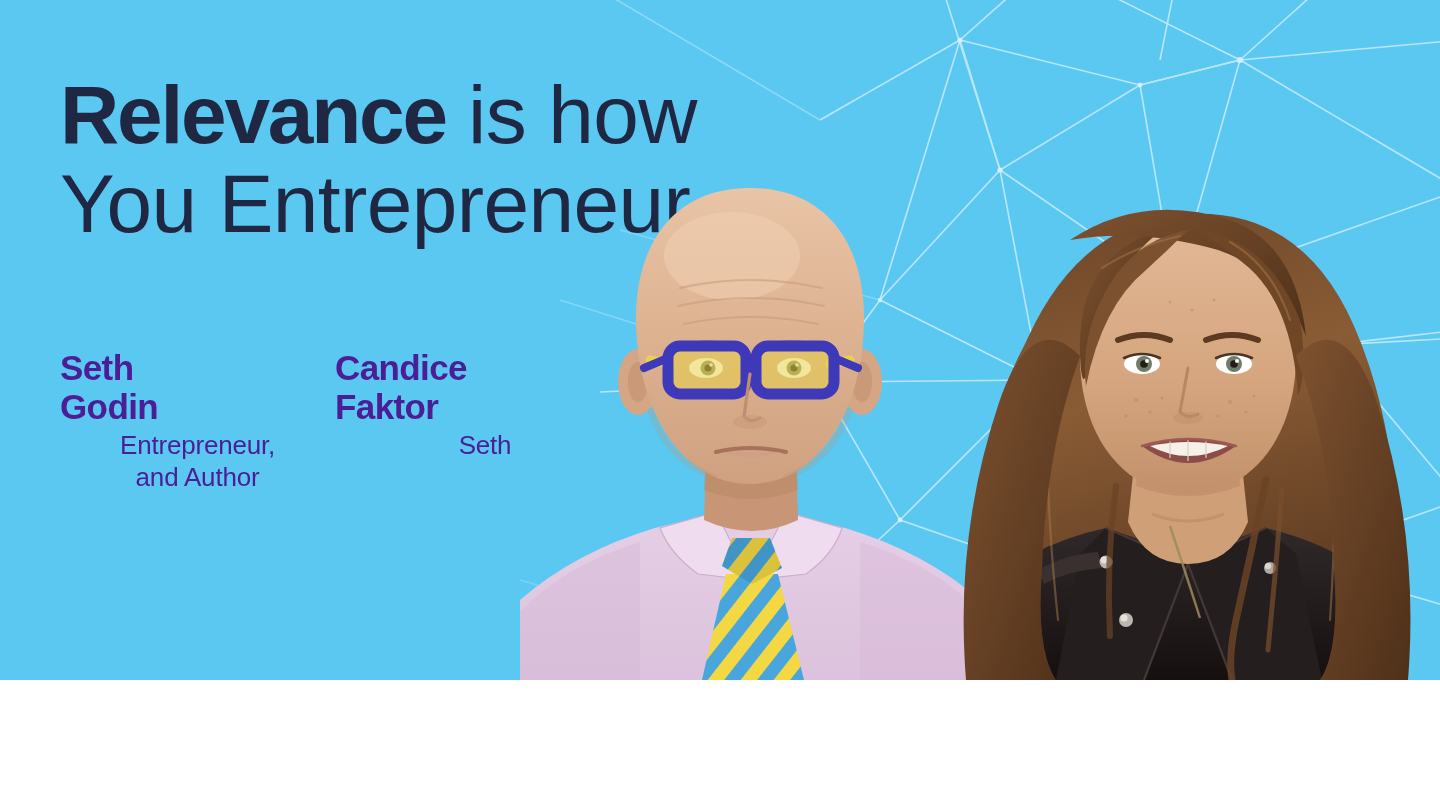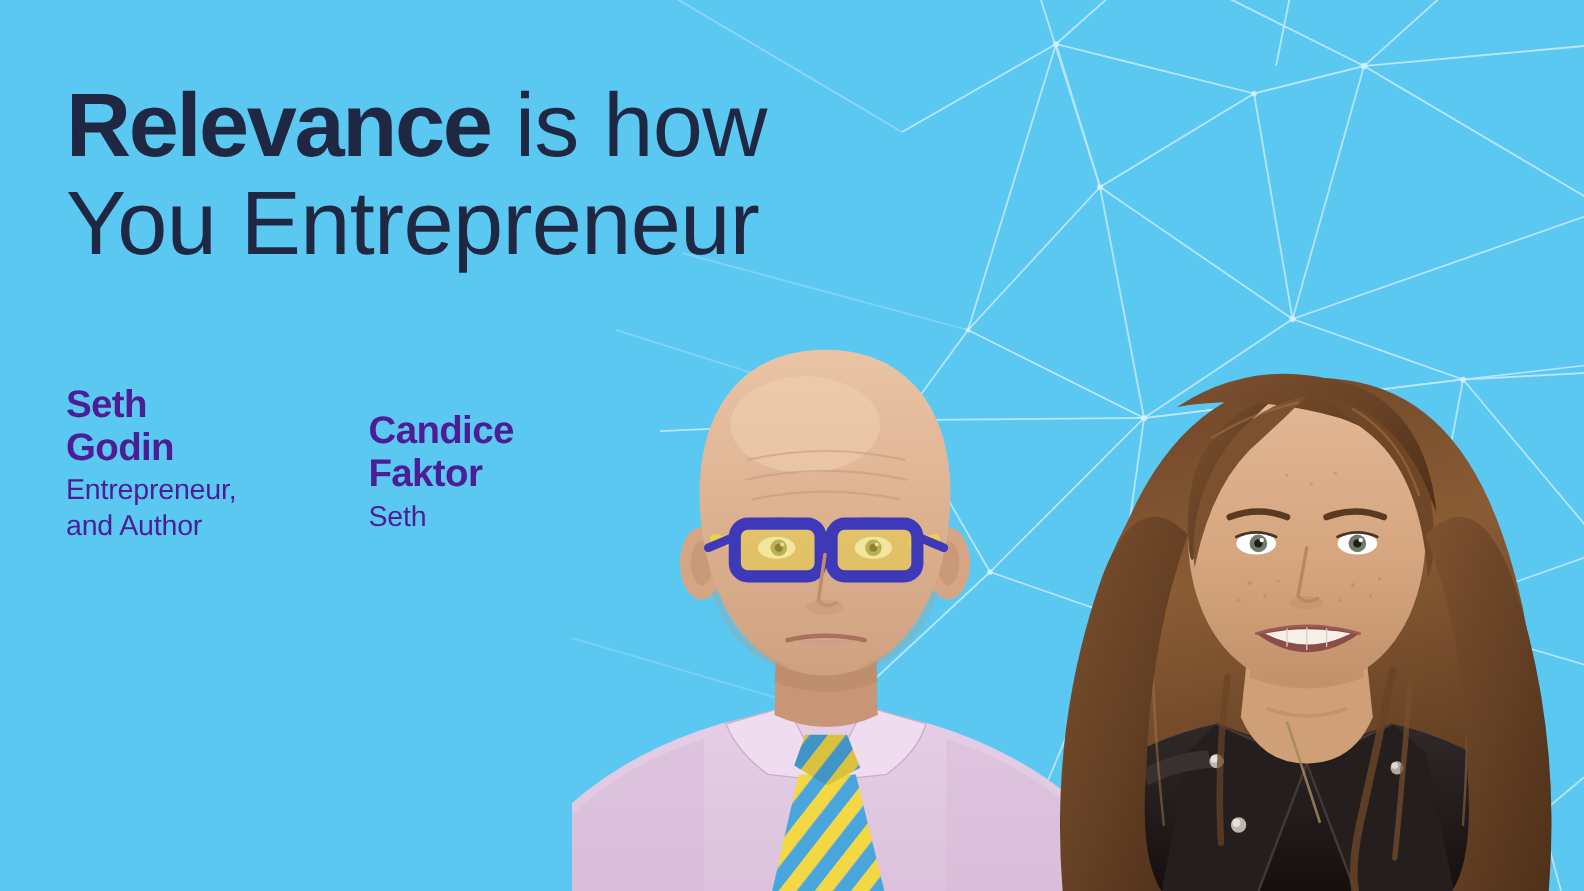--- a/index.html
+++ b/index.html
@@ -4,21 +4,21 @@
 <title>Relevance is how You Differentiate</title>
 <style>
   html, body {
     margin: 0;
     padding: 0;
     background: #ffffff;
   }
   .banner {
     position: relative;
     width: 1440px;
-    height: 810px;
+    height: 680px;
     overflow: hidden;
     background: #5BC8F2;
     font-family: "Liberation Sans", sans-serif;
     -webkit-font-smoothing: antialiased;
   }
 
   
   .mesh {
     position: absolute;
     inset: 0;
@@ -61,35 +61,36 @@
     left: 60px;
     top: 348px;
     display: flex;
     align-items: flex-start;
     gap: 0px;
   }
   .speaker {
     color: #4c1d95;
   }
   .speaker.s1 { width: 275px; }
-  .speaker.s2 { width: 300px; margin-top: 24px; }
+  .speaker.s2 { width: 300px; }
   .sp-name {
     font-weight: 800;
     font-size: 35px;
     line-height: 1.12;
     letter-spacing: -0.6px;
     white-space: pre-line;
   }
   .sp-role {
     font-weight: 400;
     font-size: 26px;
     line-height: 1.20;
     letter-spacing: -0.2px;
     margin-top: 4px;
     white-space: pre-line;
+    text-align: center;
   }
 
   
   .portrait {
     position: absolute;
     bottom: 0;
   }
   .portrait svg { display: block; }
   .portrait-seth   { left: 520px; bottom: 0; z-index: 3; }
   .portrait-candice{ left: 930px; bottom: 0; z-index: 4; }

